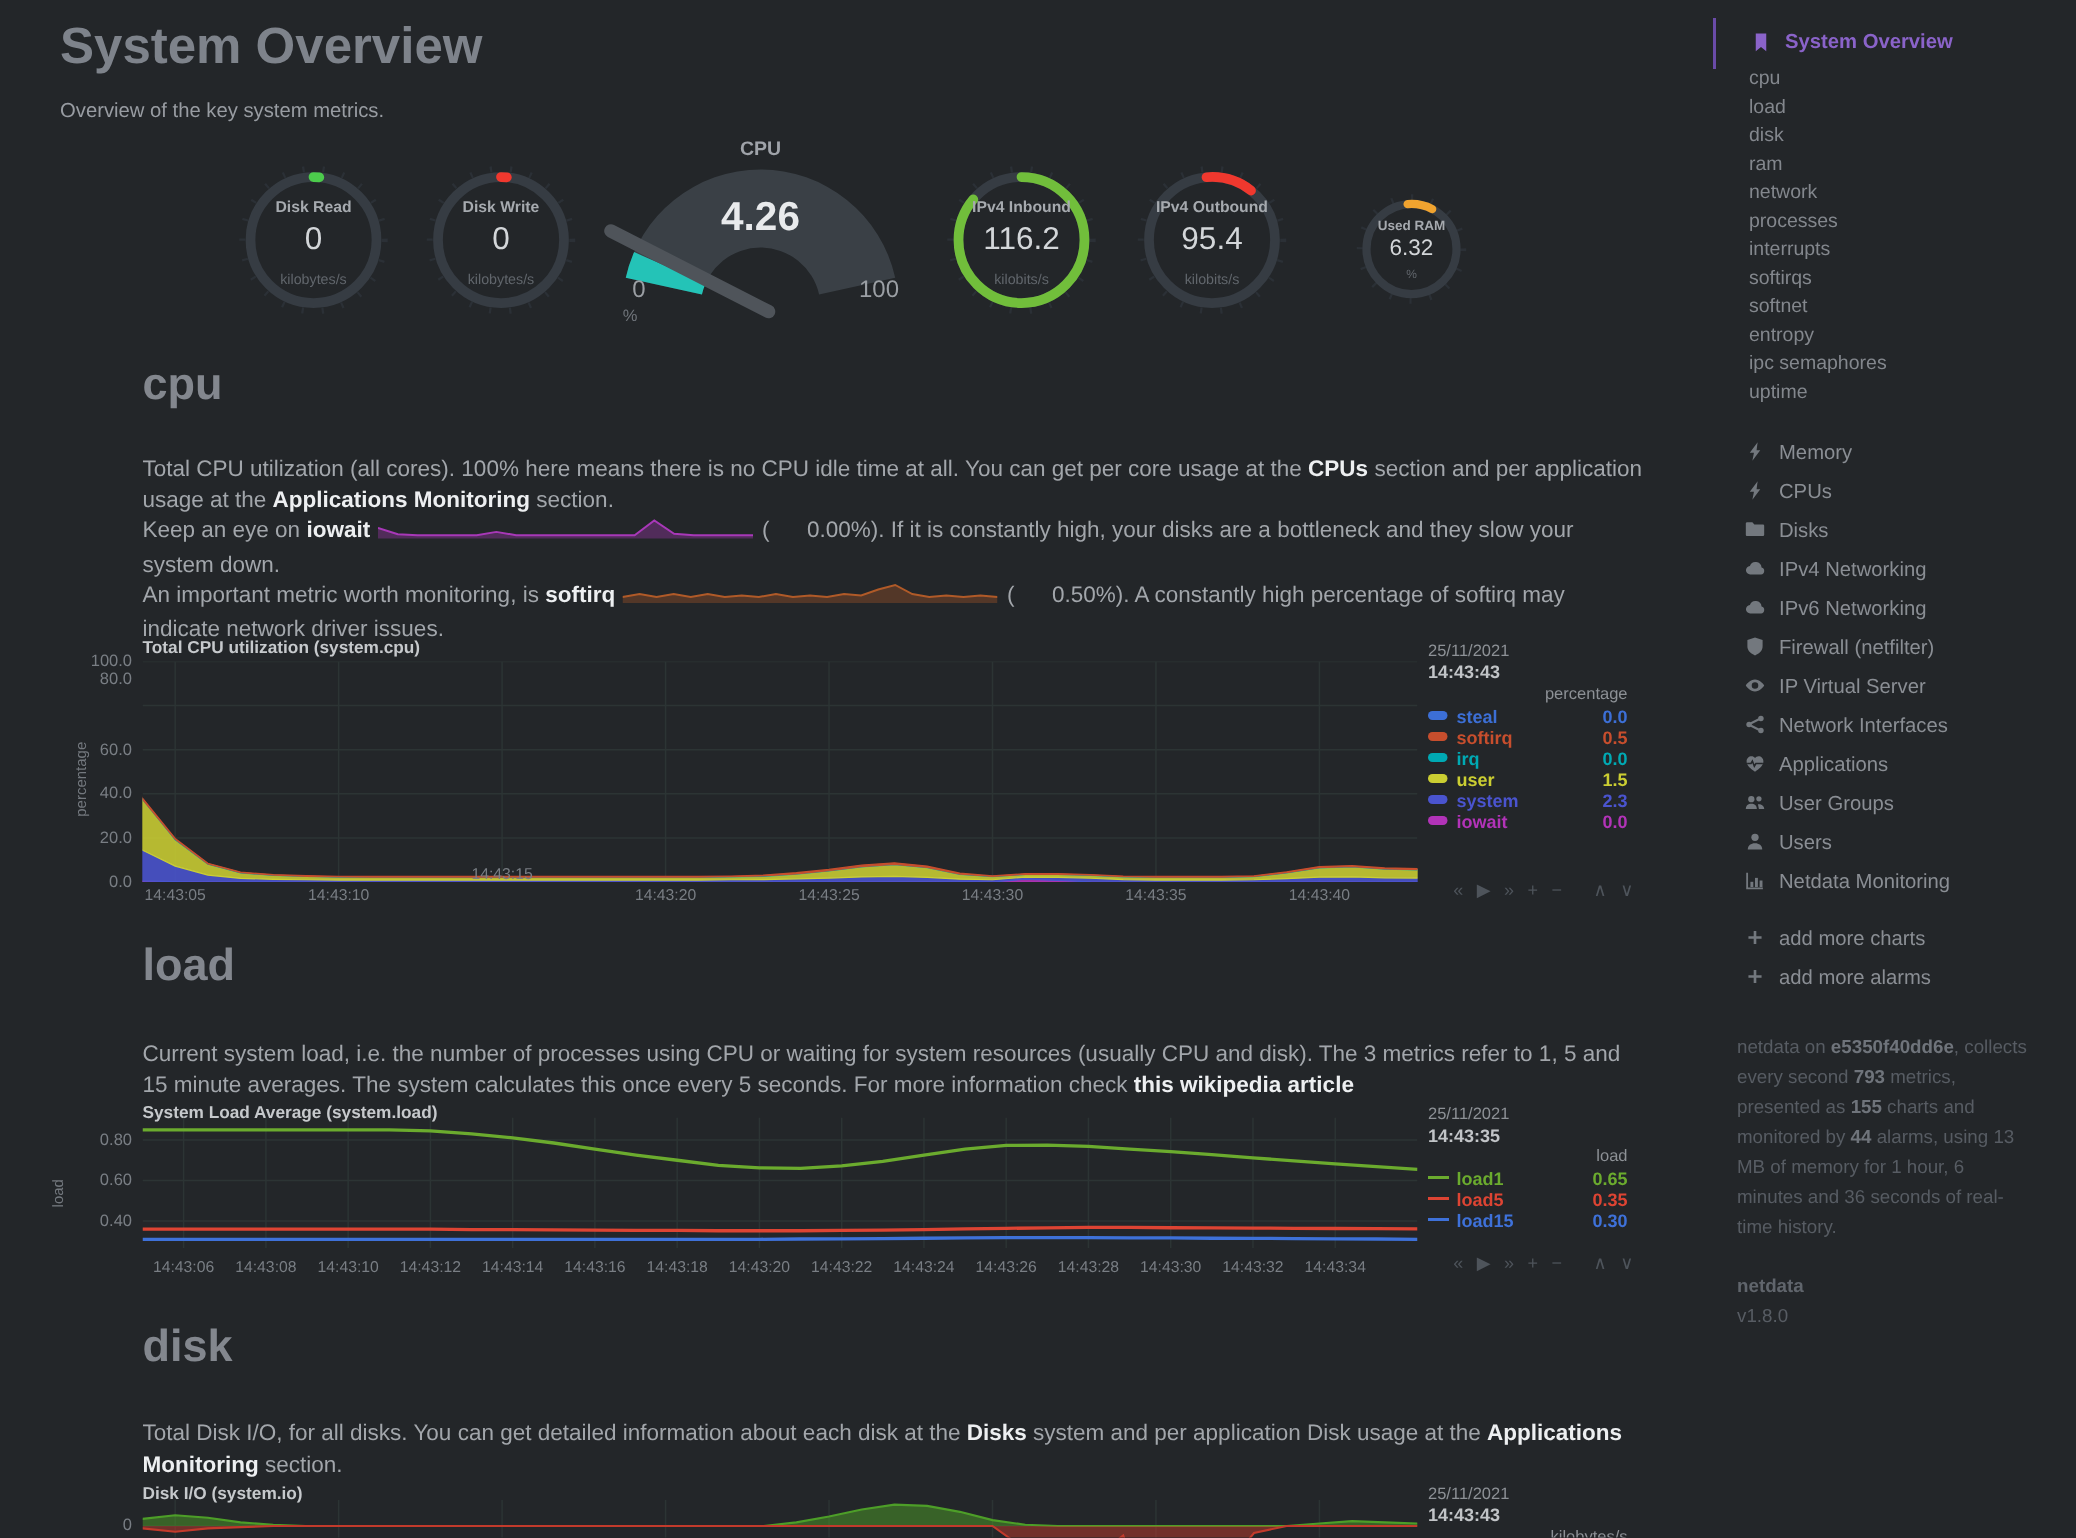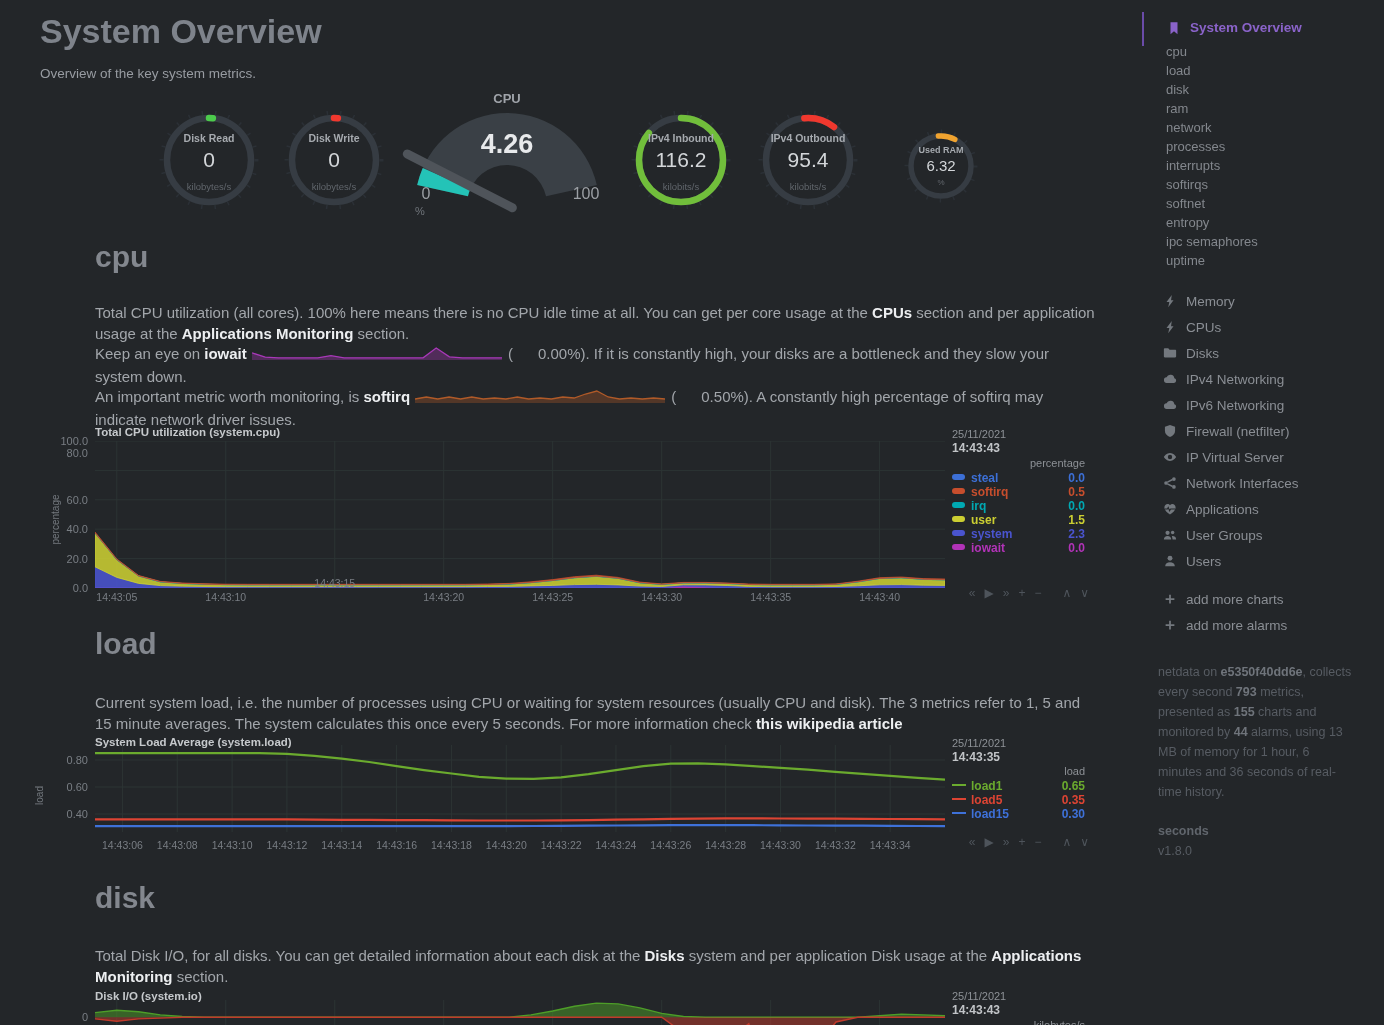--- a/index.html
+++ b/index.html
@@ -415,36 +415,47 @@
         </li>
         <li>
           <span class="sbicon">
             <svg width="14" height="14" viewBox="0 0 16 16" fill="currentColor">
               <circle cx="8" cy="4.8" r="2.8"></circle>
               <path d="M2.5 14c0-3.1 2.4-4.7 5.5-4.7s5.5 1.6 5.5 4.7z"></path>
             </svg>
           </span>
           <span>Users</span>
         </li>
+        <li>
+          <span class="sbicon">
+            <svg width="14" height="14" viewBox="0 0 16 16" fill="currentColor">
+              <path d="M2 2v12h12" stroke="currentColor" stroke-width="1.4" fill="none"></path>
+              <rect x="4.5" y="9" width="2.2" height="4"></rect>
+              <rect x="8" y="6" width="2.2" height="7"></rect>
+              <rect x="11.5" y="8" width="2.2" height="5"></rect>
+            </svg>
+          </span>
+          <span>Netdata Monitoring</span>
+        </li>
       </ul>
     <ul id="sb-actions">
         <li>
           <span class="sbicon">
             <svg width="14" height="14" viewBox="0 0 16 16" fill="currentColor">
               <path d="M7 3h2v4h4v2H9v4H7V9H3V7h4z"></path>
             </svg>
           </span>
           <span>add more charts</span>
         </li>
         <li>
           <span class="sbicon">
             <svg width="14" height="14" viewBox="0 0 16 16" fill="currentColor">
               <path d="M7 3h2v4h4v2H9v4H7V9H3V7h4z"></path>
             </svg>
           </span>
           <span>add more alarms</span>
         </li>
       </ul>
     <p id="sb-info"><span>netdata on </span><b>e5350f40dd6e</b><span>, collects every second </span><b>793</b><span> metrics, presented as </span><b>155</b><span> charts and monitored by </span><b>44</b><span> alarms, using 13 MB of memory for 1 hour, 6 minutes and 36 seconds of real-time history.</span></p>
-    <div class="sb-brand">seconds</div>
+    <div class="sb-brand">netdata</div>
     <div class="sb-version">v1.8.0</div>
   </div>
 </div>
 
 </body></html>

